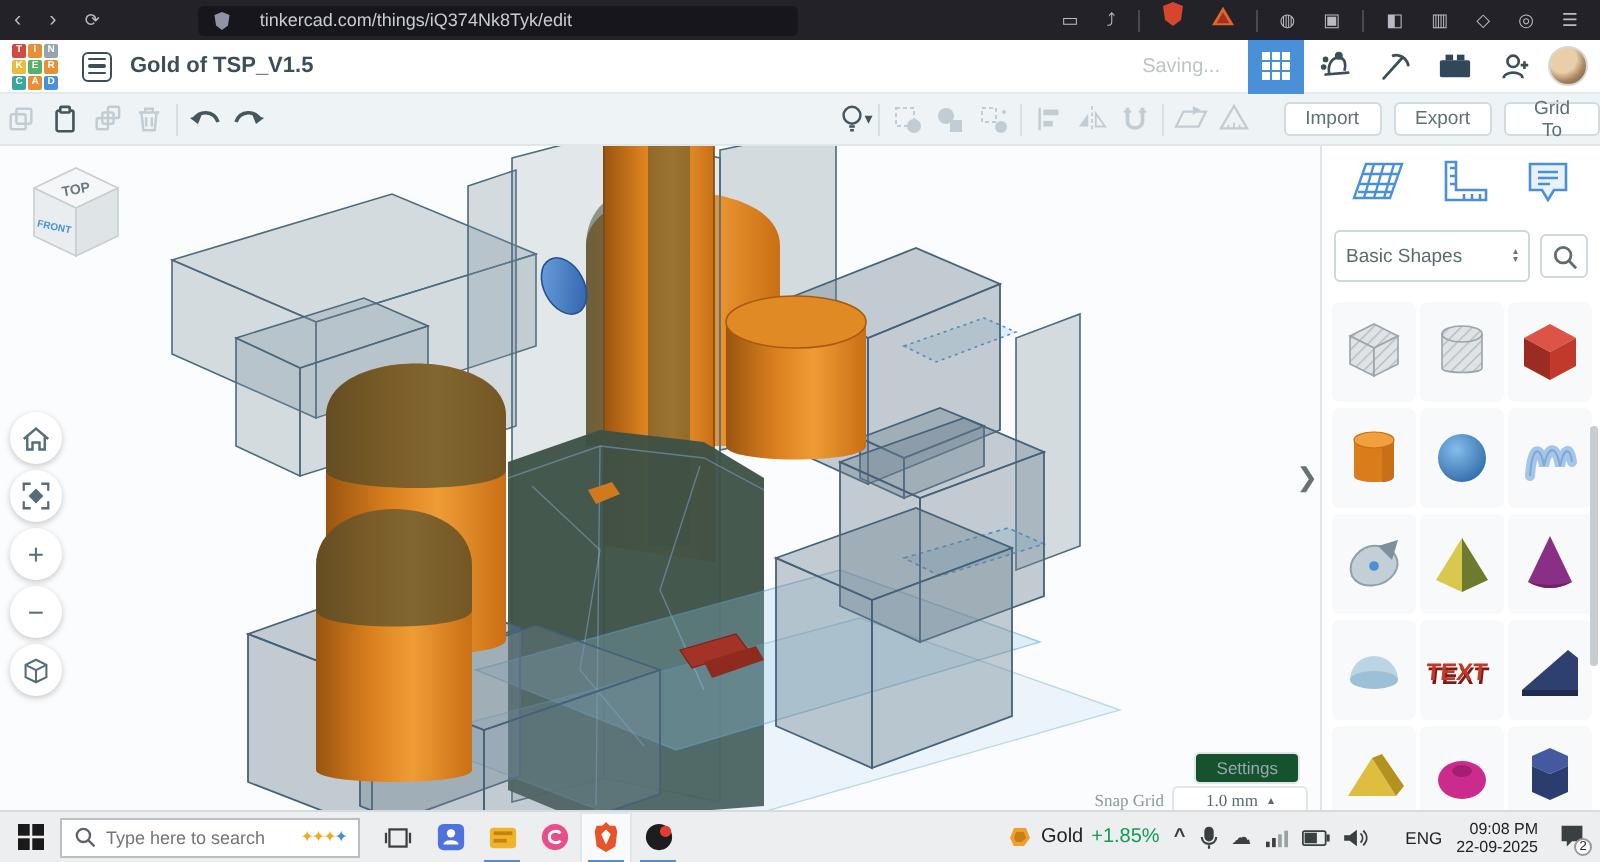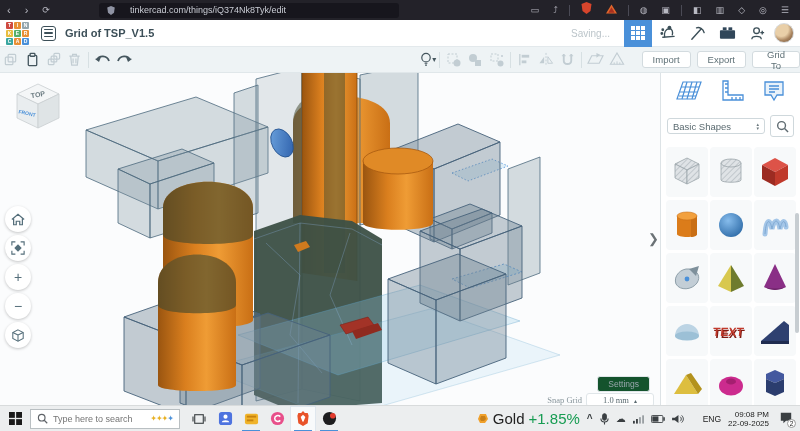--- a/index.html
+++ b/index.html
@@ -60,21 +60,21 @@
     padding:1px 16px; display:flex; align-items:center; gap:5px; cursor:pointer; }
   .snap-select .car { font-size:6px; color:#5a6a70; }
   .panel-chevron { position:absolute; right:1px; top:158px; font-size:13px; color:#6b7276; cursor:pointer; }
 
   
   .sidebar { position:absolute; left:660px; top:73px; width:140px; height:332px; background:#fff;
     border-left:1px solid #dde3e6; }
   .sb-tools { height:40px; display:flex; align-items:center; justify-content:space-around; padding:0 6px; }
   .sb-tool { cursor:pointer; }
   .sb-cat { display:flex; align-items:center; gap:5px; padding:2px 6px 6px 6px; }
-  .cat-select { flex:1; height:16px; background:#fff; border:1px solid #cfd8dc; border-radius:3px;
+  .cat-select { flex:1; height:26px; background:#fff; border:1px solid #cfd8dc; border-radius:3px;
     display:flex; align-items:center; padding:0 5px; cursor:pointer; }
   .cat-select .lbl { font-size:9.5px; color:#5a6a70; flex:1; }
   .carets { display:flex; flex-direction:column; line-height:4px; font-size:5px; color:#6a777d; }
   .search-btn { width:24px; height:22px; border:1px solid #cfd8dc; border-radius:3px; background:#fff;
     display:flex; align-items:center; justify-content:center; cursor:pointer; }
   .shape-grid { display:grid; grid-template-columns:repeat(3,42px); gap:3px 2px; padding:4px 4px 0 5px; }
   .tile { width:42px; height:50px; display:flex; align-items:center; justify-content:center;
     background:#f7f9fa; border-radius:4px; cursor:pointer; }
   .sb-scroll { position:absolute; right:1px; top:140px; width:4px; height:120px; background:#c7cdd1; border-radius:2px; cursor:pointer; }
 
@@ -83,21 +83,21 @@
     border-top:1px solid #d8dbdc; display:flex; align-items:center; }
   .start { width:30px; height:26px; display:flex; align-items:center; justify-content:center; cursor:pointer; }
   .tsearch { width:150px; height:20px; background:#fff; border:1px solid #b9bfc2; display:flex; align-items:center;
     padding:0 6px; gap:5px; }
   .tsearch input { border:0; outline:0; flex:1; font-size:9px; color:#444; font-family:"Liberation Sans",sans-serif; background:transparent; min-width:0; }
   .sparkles { font-size:8px; letter-spacing:-1px; white-space:nowrap; }
   .task-ic { width:26px; height:26px; display:flex; align-items:center; justify-content:center; cursor:pointer; position:relative; }
   .task-ic .underline { position:absolute; bottom:0; left:4px; right:4px; height:2px; background:var(--accent,#4a90d9); }
   .task-ic.active { background:#f8fafb; box-shadow:inset 0 0 0 1px #dfe7ee; }
   .tray { margin-left:auto; display:flex; align-items:center; gap:7px; padding-right:4px; }
-  .stock { display:flex; align-items:center; gap:4px; font-size:15px; color:#222; cursor:pointer; }
+  .stock { display:flex; align-items:center; gap:4px; font-size:10px; color:#222; cursor:pointer; }
   .stock .chg { color:var(--green_up,#169c52); }
   .tray-ic { display:flex; align-items:center; justify-content:center; color:#3a3f42; font-size:10px; cursor:pointer; }
   .lang { font-size:8.5px; color:#222; cursor:pointer;margin-left:12px; }
   .clock { text-align:right; font-size:8px; color:#222; line-height:9px; cursor:pointer; }
   .notif { position:relative; width:20px; height:20px; display:flex; align-items:center; justify-content:center; cursor:pointer; }
   .notif .cnt { position:absolute; right:0px; bottom:1px; background:#fff; border-radius:50%; font-size:6.5px;
     width:9px; height:9px; display:flex; align-items:center; justify-content:center; color:#222; border:1px solid #999; }
 </style>
 </head>
 <body>
@@ -227,21 +227,21 @@
         <span style="background: rgb(232, 143, 53);">R</span>
         <span style="background: rgb(58, 166, 160);">C</span>
         <span style="background: rgb(232, 143, 53);">A</span>
         <span style="background: rgb(74, 144, 217);">D</span>
       </div>
     <div class="doc-menu">
         <i></i>
         <i></i>
         <i></i>
       </div>
-    <span class="tc-title">Grid of TSP_V1.5</span>
+    <span class="tc-title">Gold of TSP_V1.5</span>
     <span class="saving">Saving...</span>
     <div class="grid-btn">
       <svg width="14" height="14" viewBox="0 0 14 14">
         <g fill="#fff">
             <rect x="0" y="0" width="4" height="4"></rect>
             <rect x="5" y="0" width="4" height="4"></rect>
             <rect x="10" y="0" width="4" height="4"></rect>
         <rect x="0" y="5" width="4" height="4"></rect>
             <rect x="5" y="5" width="4" height="4"></rect>
             <rect x="10" y="5" width="4" height="4"></rect>

